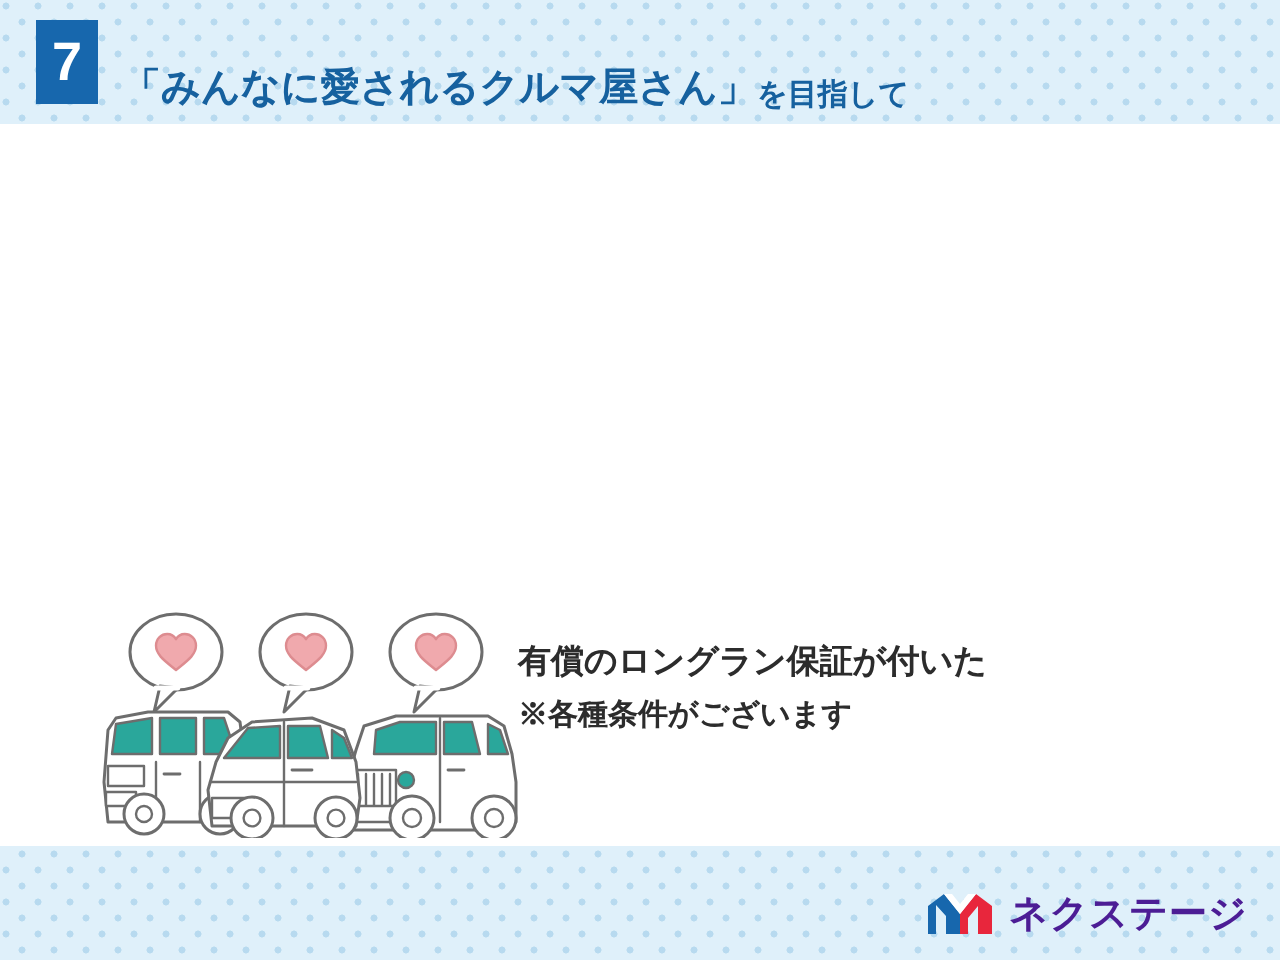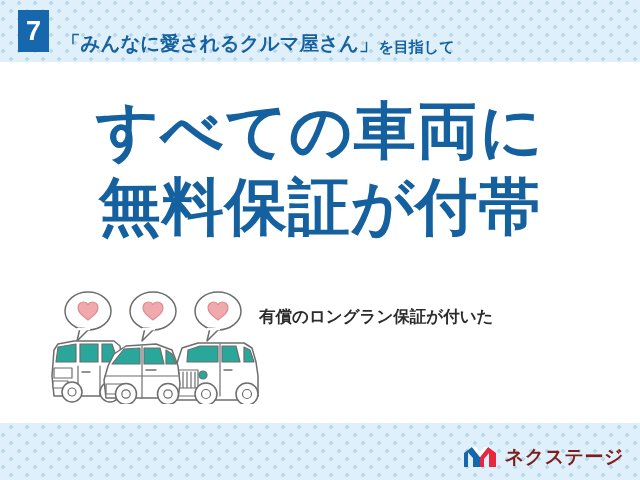--- a/index.html
+++ b/index.html
@@ -77,21 +77,21 @@
   #headline .hl-line {
     font-size: 62px;
     letter-spacing: 1px;
     display: block;
   }
   #headline .hl-line + .hl-line { margin-top: 14px; }
 
   
   #lower-block {
     position: absolute;
-    left: 0; top: 226px;
+    left: 0; top: 241px;
     width: 640px; height: 135px;
   }
 
   
   #car-illustration {
     position: absolute;
     left: 48px; top: 0px;
     width: 214px; height: 116px;
   }
 
@@ -123,42 +123,38 @@
     right: 16px; bottom: 8px;
     height: 30px;
     display: flex;
     align-items: center;
   }
   #logo-mark { width: 34px; height: 24px; flex: none; }
   #logo-wordmark {
     margin-left: 8px;
     font-size: 19px;
     font-weight: bold;
-    color: #7f1d1d;
+    color: #4c1d95;
     letter-spacing: 0.5px;
     white-space: nowrap;
   }
 </style>
 </head>
 <body>
 
 <div id="header-bar">
   <div id="section-badge">7</div>
   <div id="header-title">
     <span id="header-title-main">「みんなに愛されるクルマ屋さん」</span>
     <span id="header-title-suffix">を目指して</span>
   </div>
 </div>
 
 <div id="content-panel">
 
-  <div id="headline">
-    <span class="hl-line">すべての車両に</span>
-    <span class="hl-line">無料保証が付帯</span>
-  </div>
 
   <div id="lower-block">
 
     <div id="car-illustration">
       <svg viewBox="0 0 214 116" width="214" height="116">
         <g fill="none" stroke="#6d6d6d" stroke-width="1.5" stroke-linejoin="round" stroke-linecap="round">
 
           <g>
             <ellipse cx="40" cy="23" rx="23" ry="19" fill="#ffffff"></ellipse>
             <path d="M32 40 L29 53 L41 41 Z" fill="#ffffff" stroke="#6d6d6d"></path>
@@ -239,20 +235,21 @@
             <circle cx="120" cy="106" r="10.5" fill="#ffffff" stroke="#6d6d6d"></circle>
             <circle cx="120" cy="106" r="4.2" fill="#ffffff" stroke="#6d6d6d" stroke-width="1.2"></circle>
           </g>
 
         </g>
       </svg>
     </div>
 
     <div id="description">
       <span class="desc-line">有償のロングラン保証が付いた</span>
+      <span class="desc-note">※各種条件がございます</span>
     </div>
 
   </div>
 </div>
 
 <div id="footer-logo">
   <svg id="logo-mark" viewBox="0 0 34 24">
     <path d="M1 22 L1 8 L9 2 L17 12 L17 22 L10 22 L10 13 L5 7.5 L5 22 Z" fill="#1767ad"></path>
     <path d="M17 22 L17 12 L25 2 L33 8 L33 22 L26 22 L26 8 L21 14 L21 22 Z" fill="#e8263c"></path>
     <path d="M9 2 L17 12 L25 2 L21 2 L17 7 L13 2 Z" fill="#ffffff"></path>

